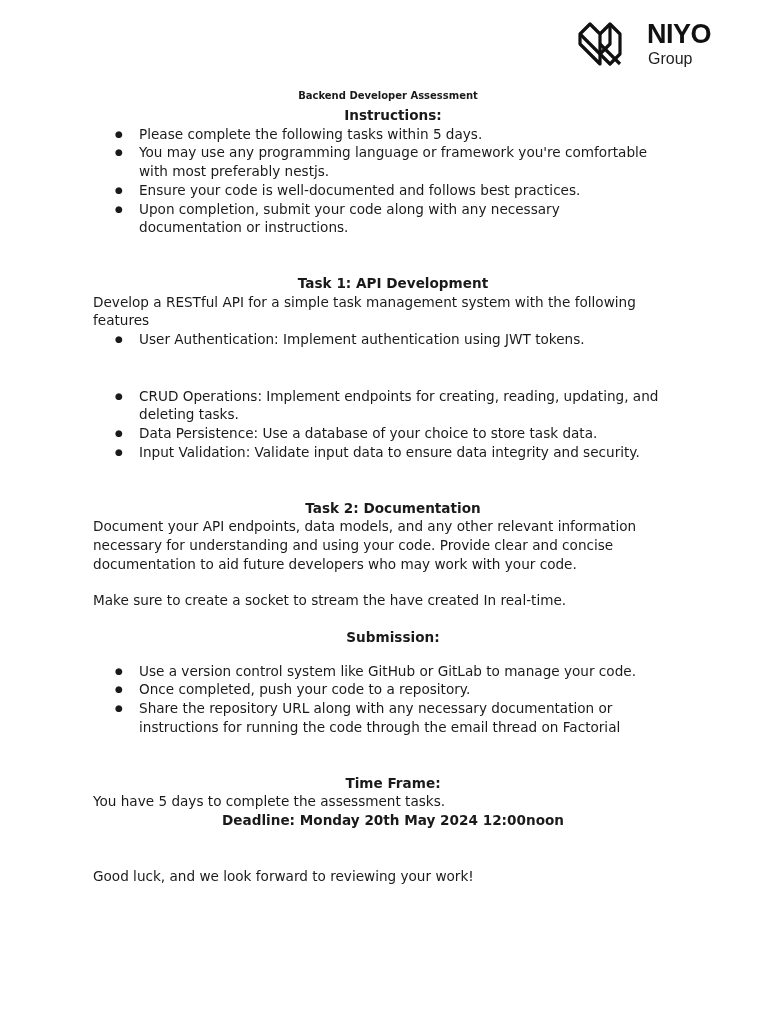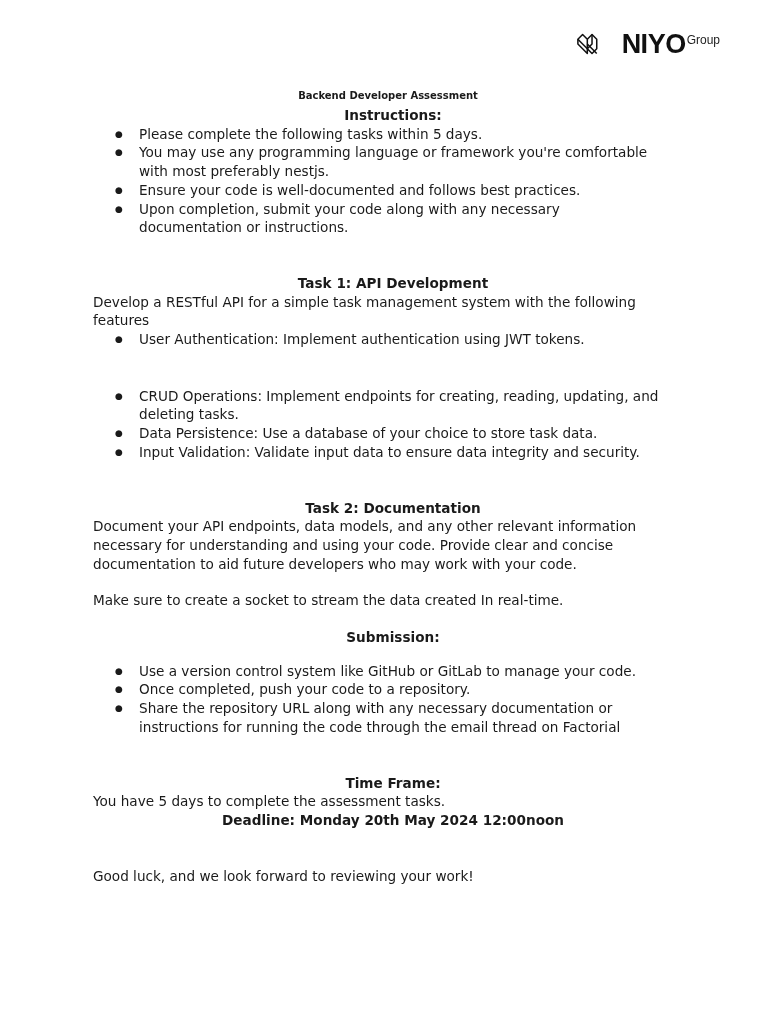--- a/index.html
+++ b/index.html
@@ -6,27 +6,27 @@
   body {
     width: 768px; height: 1024px; position: relative; overflow: hidden;
     font-family: "DejaVu Sans", sans-serif;
     color: #1a1a1a;
   }
   .logo {
     position: absolute; left: 576px; top: 20px; width: 144px; height: 48px;
     display: flex; align-items: center;
   }
   .logo svg.mark { width: 48px; height: 48px; }
-  .logo-text { margin-left: 23px; display: flex; flex-direction: row; line-height: 1; }
+  .logo-text { margin-left: 23px; display: flex; flex-direction: column; line-height: 1; }
   .logo-word {
     font-family: "Liberation Sans", sans-serif; font-weight: bold;
     font-size: 27px; letter-spacing: -0.5px; color: #111;
   }
   .logo-sub {
-    font-family: "Liberation Sans", sans-serif; font-size: 12px; color: #222;
+    font-family: "Liberation Sans", sans-serif; font-size: 16px; color: #222;
     margin-top: 3px; margin-left: 1px;
   }
   .doc {
     position: absolute; left: 93px; top: 86px; width: 600px;
     font-size: 13.6px; line-height: 18.7px;
   }
   .title {
     text-align: center; font-weight: bold; font-size: 10px;
     margin-left: -10px; height: 20px; line-height: 20px;
   }
@@ -80,21 +80,21 @@
     <li style="padding-right:30px;margin-top:38px;">CRUD Operations: Implement endpoints for creating, reading, updating, and deleting tasks.</li>
     <li>Data Persistence: Use a database of your choice to store task data.</li>
     <li>Input Validation: Validate input data to ensure data integrity and security.</li>
   </ul>
 
   <div class="gap-lg"></div>
 
   <div class="h">Task 2: Documentation</div>
   <p style="padding-right:20px;">Document your API endpoints, data models, and any other relevant information necessary for understanding and using your code. Provide clear and concise documentation to aid future developers who may work with your code.</p>
   <div class="gap-md"></div>
-  <p>Make sure to create a socket to stream the data created In real-time.</p>
+  <p>Make sure to create a socket to stream the have created In real-time.</p>
   <div class="gap-md"></div>
 
   <div class="h">Submission:</div>
   <div class="gap-sm"></div>
   <ul class="bul">
     <li>Use a version control system like GitHub or GitLab to manage your code.</li>
     <li>Once completed, push your code to a repository.</li>
     <li style="padding-right:10px;">Share the repository URL along with any necessary documentation or instructions for running the code through the email thread on Factorial</li>
   </ul>
 

